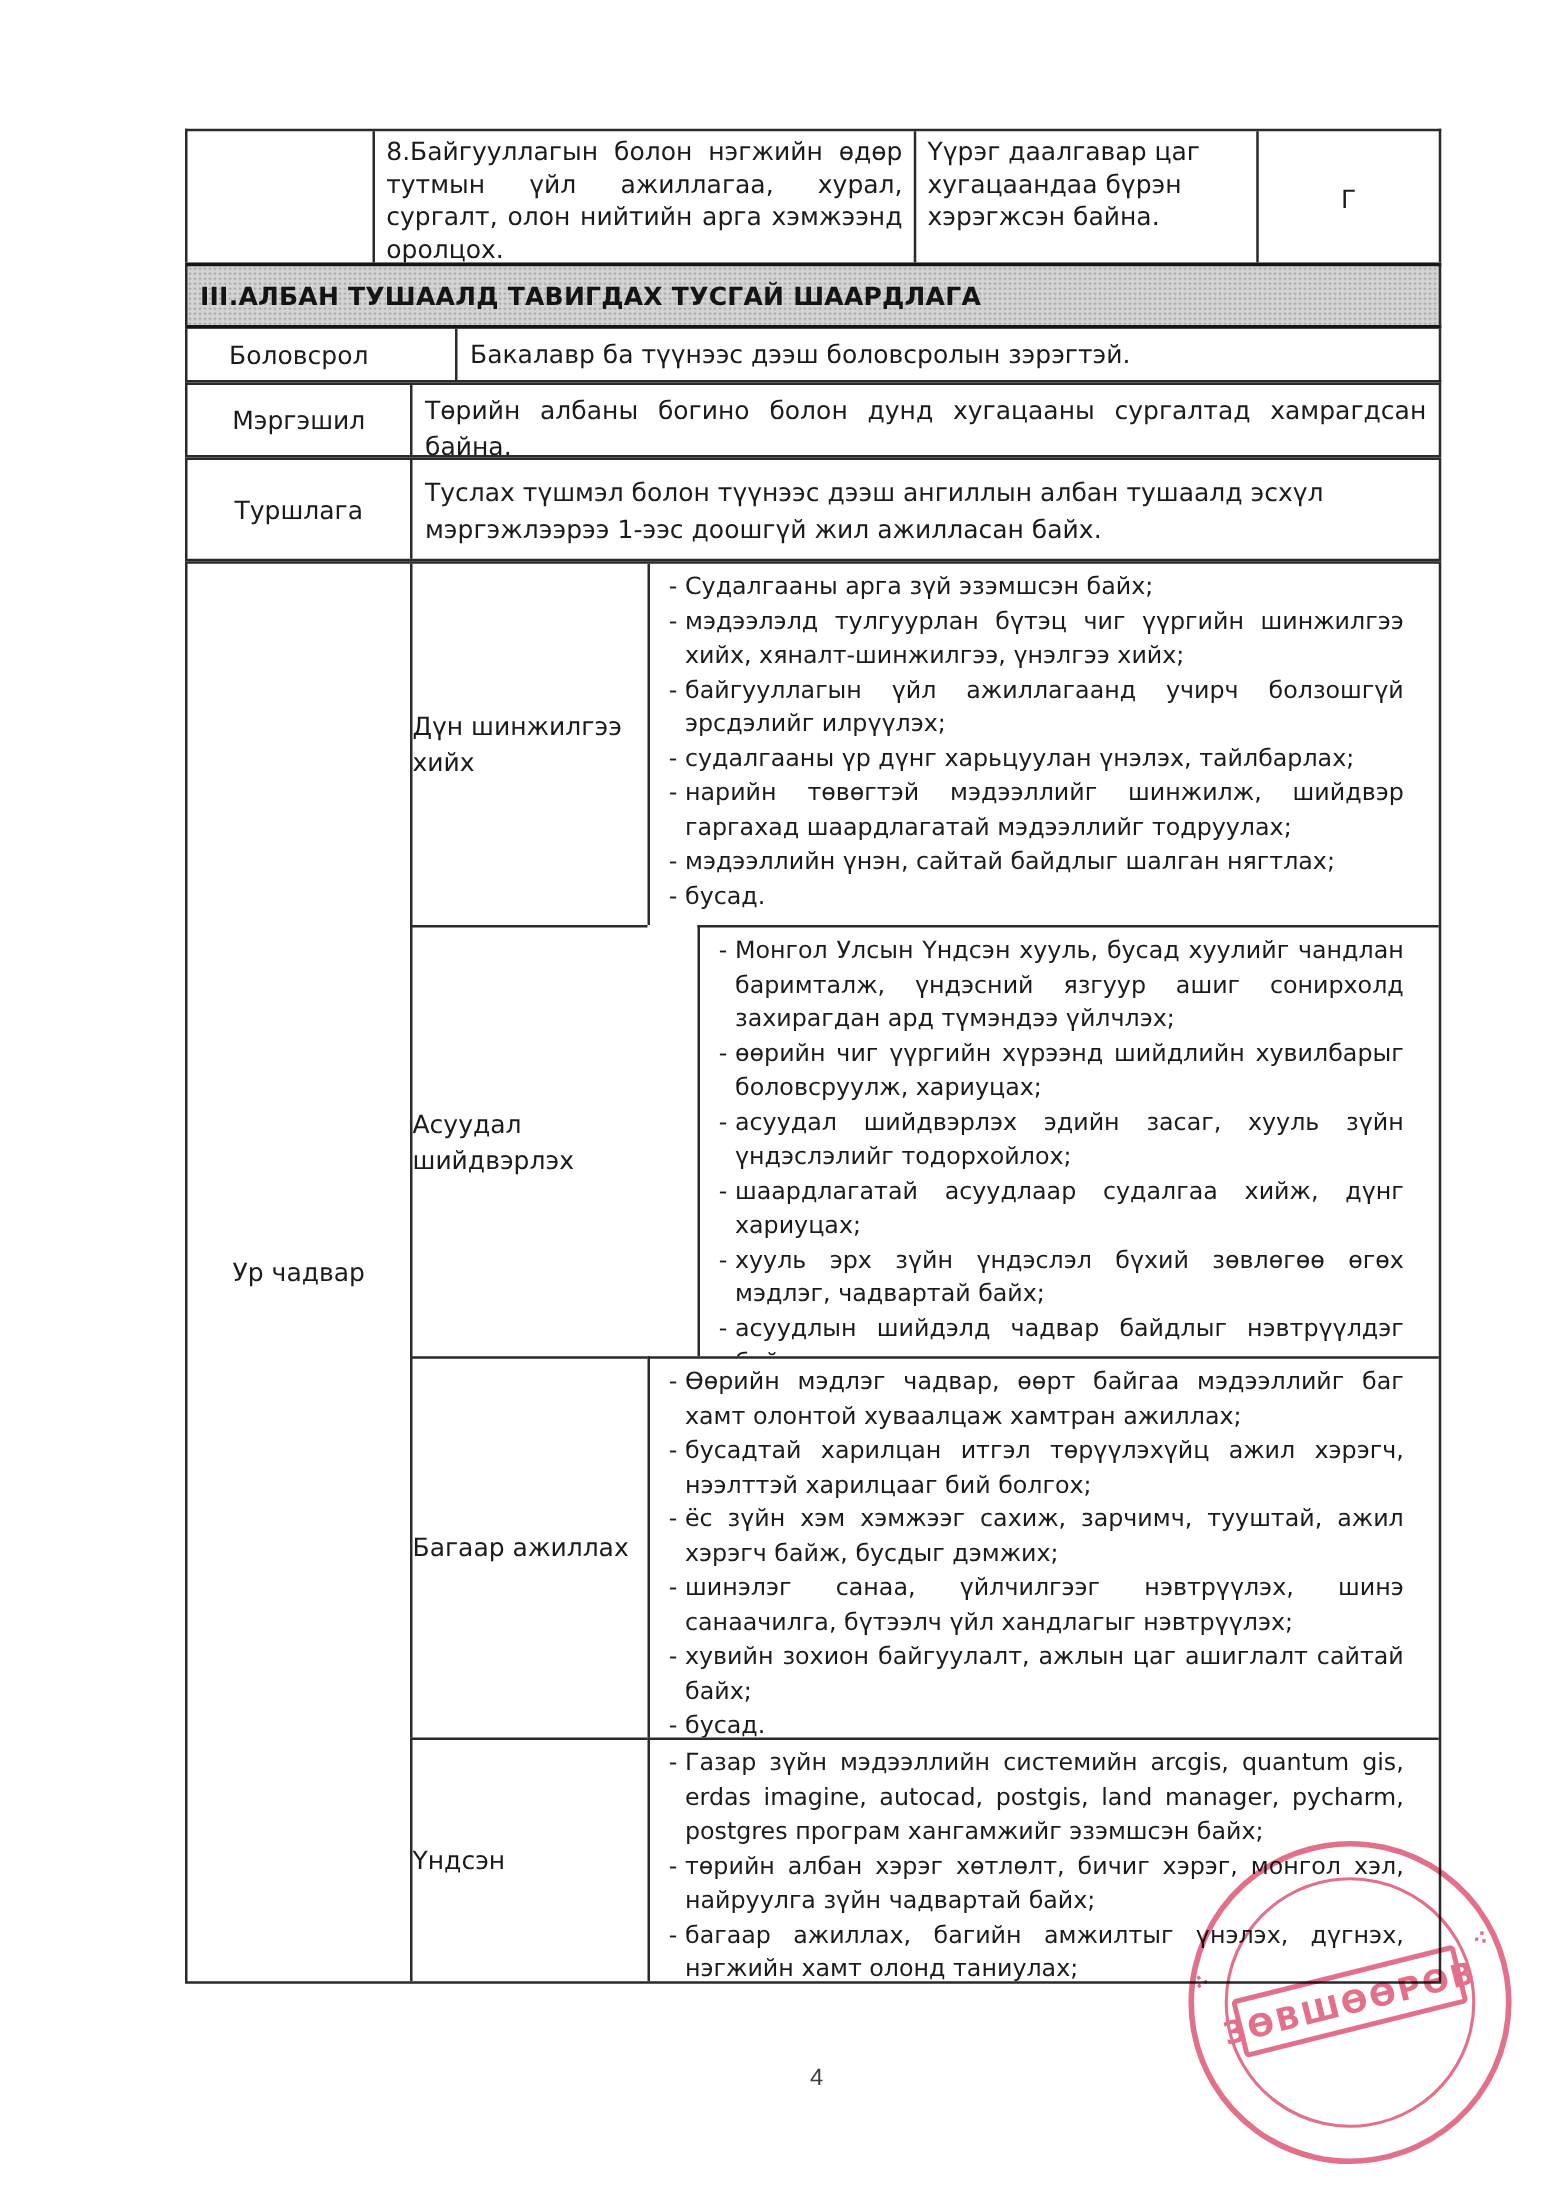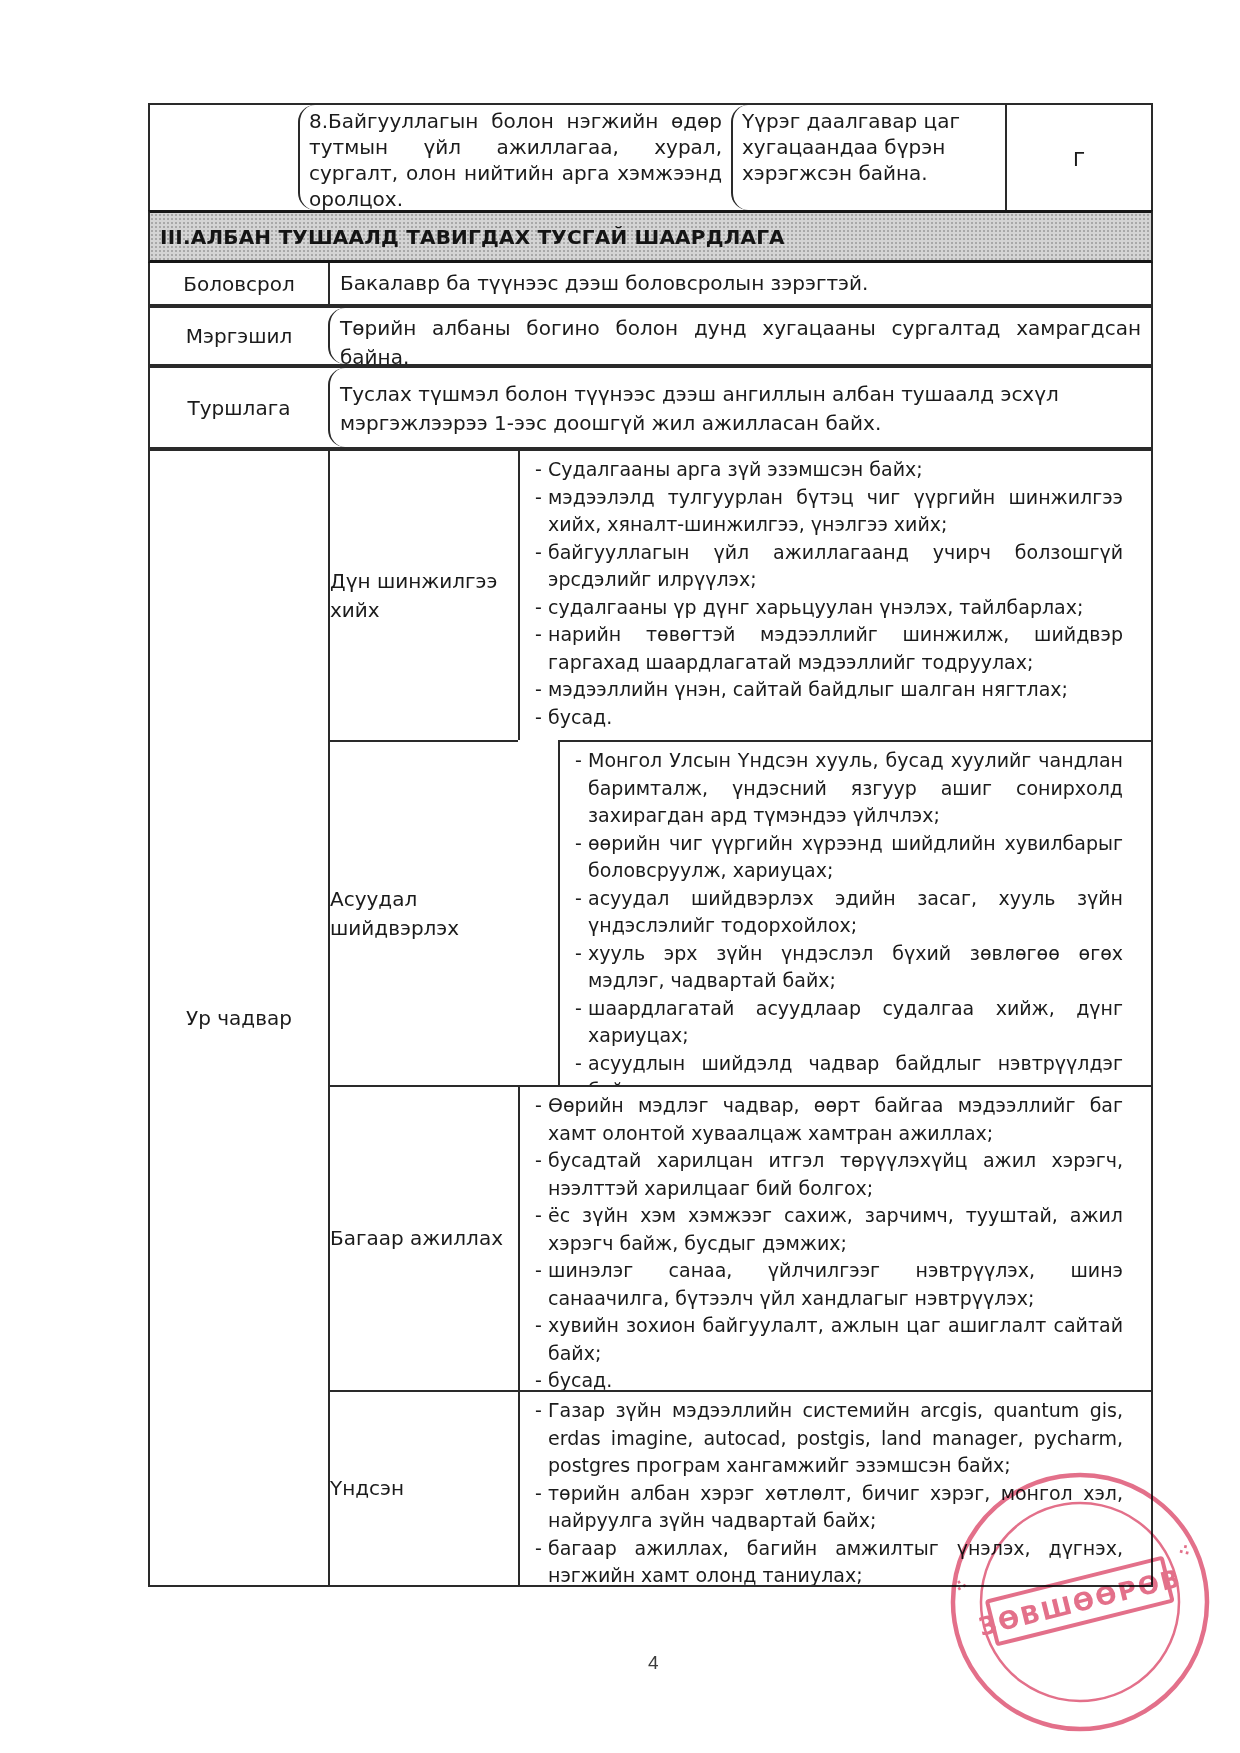--- a/index.html
+++ b/index.html
@@ -12,41 +12,41 @@
     overflow:hidden;
   }
   .doc{position:absolute;left:148px;top:103px;width:1005px;}
   .tbl{box-sizing:border-box;width:1005px;border:2px solid #2a2a2a;}
   .cell{box-sizing:border-box;overflow:hidden;}
 
   
   .mini{display:grid;grid-template-columns:148px 433px 274px auto;height:107px;border-bottom:none;}
   .mini .cell{border-left:2px solid #2a2a2a;padding:3px 9px 0 9px;font-size:20px;line-height:26px;}
   .mini .cell:first-child{border-left:none;}
-  .prewrap{white-space:pre-line;text-align:justify;border-radius:17px;}
+  .prewrap{white-space:pre-line;text-align:justify;}
   .stretch{text-align-last:justify;}
   .grade{display:flex;align-items:center;justify-content:center;font-size:24px;padding:0;}
 
   
   .secbar{
     box-sizing:border-box;width:1005px;height:53px;
     border:2px solid #2a2a2a;border-top:3px solid #161616;border-bottom:3px solid #161616;
     background-color:#d4d4d4;
     background-image:radial-gradient(#a8a8a8 0.9px, rgba(0,0,0,0) 1px);
     background-size:4px 4px;
     display:flex;align-items:center;
     font-weight:bold;font-size:20px;letter-spacing:0.2px;
     padding-left:10px;color:#141414;
   }
 
   
   .req{display:grid;grid-template-columns:178px auto;border-top:none;}
   .req .label{display:flex;align-items:center;justify-content:center;font-size:20px;}
   .req .content{border-left:2px solid #2a2a2a;display:flex;align-items:center;font-size:20px;line-height:29px;padding:2px 10px 2px 10px;}
-  .r1{height:43px;} .r2{height:45px;} .r3{height:60px;} .r4{height:83px;}
+  .r1{height:43px;gap:36px;} .r2{height:45px;} .r3{height:60px;} .r4{height:83px;}
   .req + .req{border-top:2px solid #2a2a2a;}
   .stack{border-top:none;}
 
   
   .skills{
     display:grid;
     grid-template-columns:178px 190px auto;
     grid-template-rows:289px 345px 305px 195px;
     border-top:2px solid #2a2a2a;
   }
@@ -129,22 +129,22 @@
           <div class="bullet">нарийн төвөгтэй мэдээллийг шинжилж, шийдвэр гаргахад шаардлагатай мэдээллийг тодруулах;</div>
           <div class="bullet">мэдээллийн үнэн, сайтай байдлыг шалган нягтлах;</div>
           <div class="bullet">бусад.</div>
         </div>
 
       <div class="cell sub bt" style="grid-row:2;grid-column:2;">Асуудал шийдвэрлэх</div>
       <div class="cell items bt" style="grid-row:2;grid-column:3;margin-left:40px;">
           <div class="bullet">Монгол Улсын Үндсэн хууль, бусад хуулийг чандлан баримталж, үндэсний язгуур ашиг сонирхолд захирагдан ард түмэндээ үйлчлэх;</div>
           <div class="bullet">өөрийн чиг үүргийн хүрээнд шийдлийн хувилбарыг боловсруулж, хариуцах;</div>
           <div class="bullet">асуудал шийдвэрлэх эдийн засаг, хууль зүйн үндэслэлийг тодорхойлох;</div>
+          <div class="bullet">шаардлагатай асуудлаар судалгаа хийж, дүнг хариуцах;</div>
           <div class="bullet">хууль эрх зүйн үндэслэл бүхий зөвлөгөө өгөх мэдлэг, чадвартай байх;</div>
-          <div class="bullet">шаардлагатай асуудлаар судалгаа хийж, дүнг хариуцах;</div>
           <div class="bullet">асуудлын шийдэлд чадвар байдлыг нэвтрүүлдэг байх;</div>
           <div class="bullet">бусад.</div>
         </div>
 
       <div class="cell sub bt" style="grid-row:3;grid-column:2;">Багаар ажиллах</div>
       <div class="cell items bt" style="grid-row:3;grid-column:3;">
           <div class="bullet">Өөрийн мэдлэг чадвар, өөрт байгаа мэдээллийг баг хамт олонтой хуваалцаж хамтран ажиллах;</div>
           <div class="bullet">бусадтай харилцан итгэл төрүүлэхүйц ажил хэрэгч, нээлттэй харилцааг бий болгох;</div>
           <div class="bullet">ёс зүйн хэм хэмжээг сахиж,  зарчимч, тууштай, ажил хэрэгч байж, бусдыг дэмжих;</div>
           <div class="bullet">шинэлэг санаа, үйлчилгээг нэвтрүүлэх, шинэ санаачилга, бүтээлч үйл хандлагыг нэвтрүүлэх;</div>

